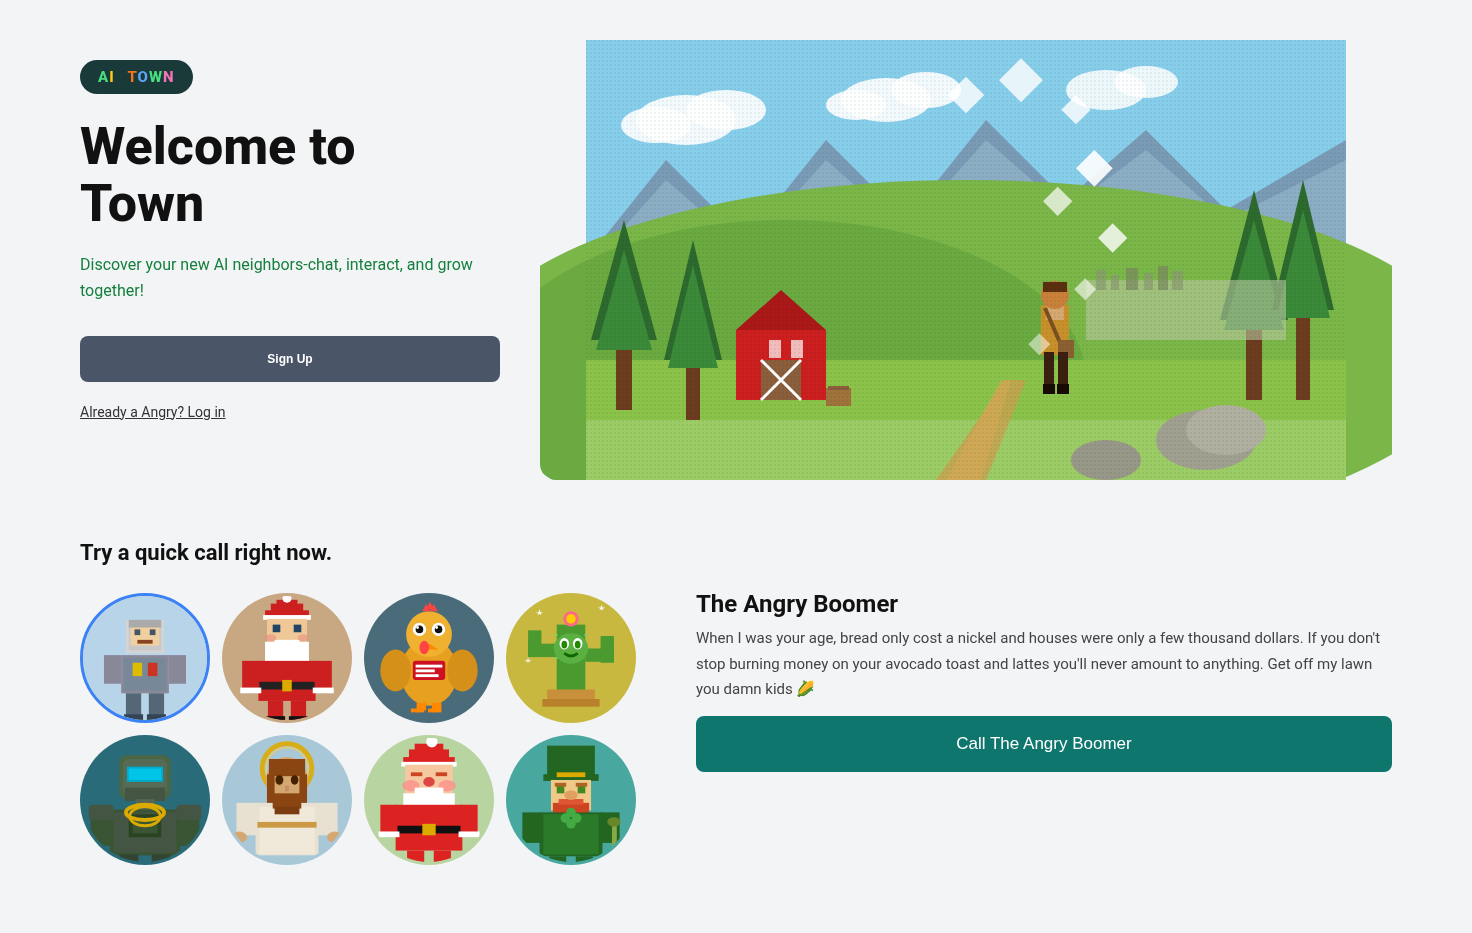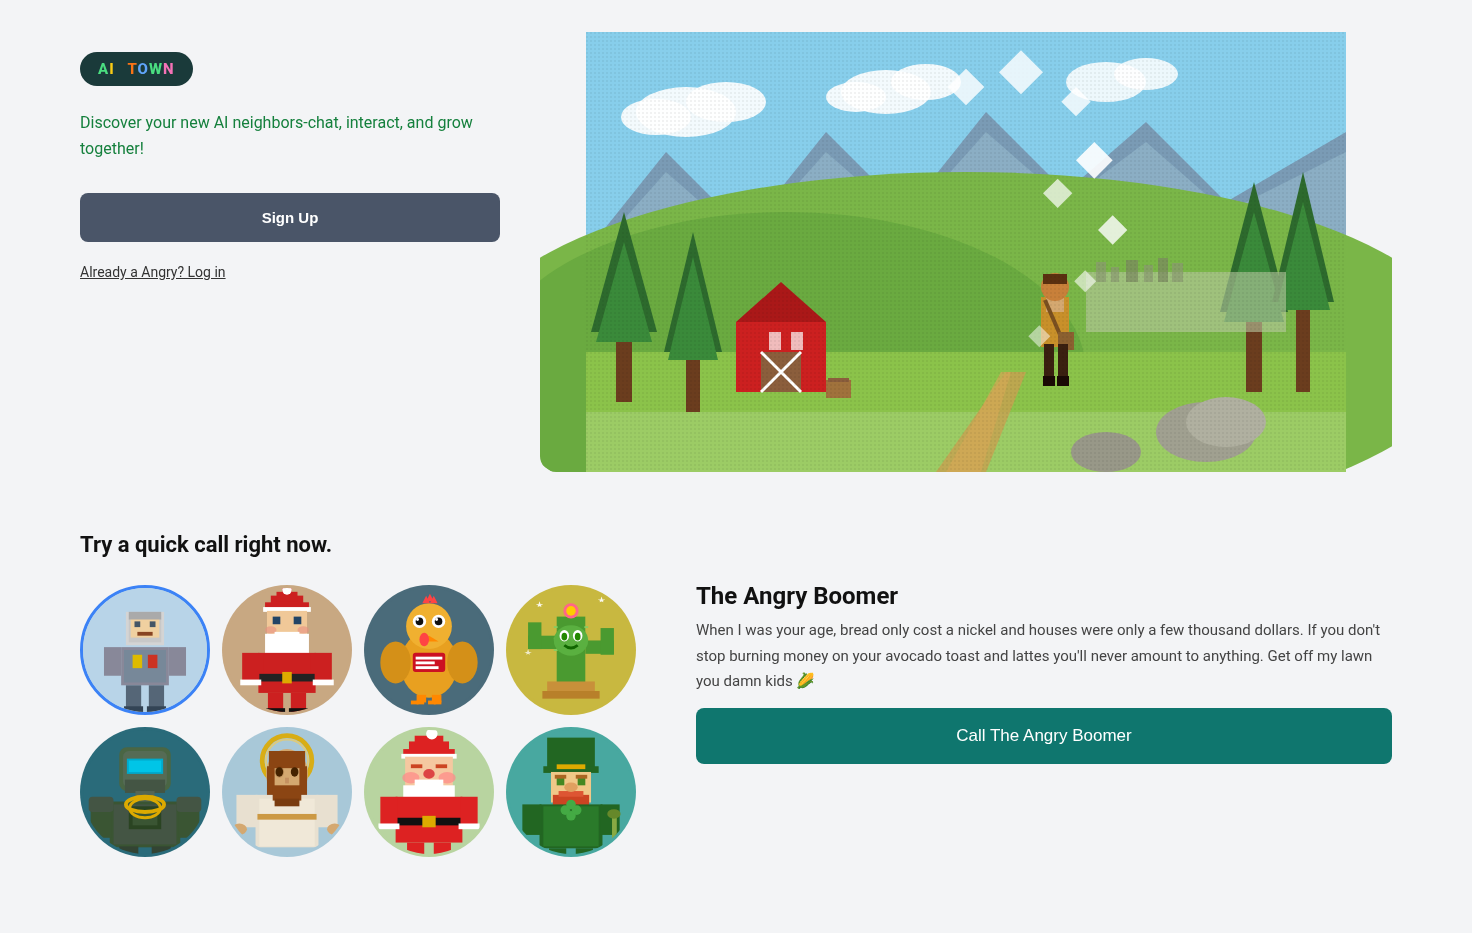--- a/index.html
+++ b/index.html
@@ -6,21 +6,21 @@
     body {
       font-family: -apple-system, BlinkMacSystemFont, 'Segoe UI', Roboto, sans-serif;
       background: #f3f4f6;
       color: #1a1a1a;
       min-height: 933px;
     }
 
     .page-wrapper {
       max-width: 1472px;
       margin: 0 auto;
-      padding: 32px 80px;
+      padding: 40px 80px;
     }
 
     
     .hero-section {
       display: flex;
       gap: 40px;
       align-items: flex-start;
       margin-bottom: 60px;
     }
 
@@ -66,21 +66,21 @@
       line-height: 1.6;
       margin-bottom: 32px;
     }
 
     .signup-btn {
       display: block;
       width: 100%;
       padding: 16px;
       background: #4a5568;
       color: white;
-      font-size: 15px;
+      font-size: 12px;
       font-weight: 600;
       border: none;
       border-radius: 8px;
       cursor: pointer;
       margin-bottom: 20px;
       text-align: center;
     }
 
     .login-link {
       color: #333;
@@ -207,20 +207,22 @@
     <div class="hero-left">
 
       
       <div class="logo-badge">
         <span class="logo-text">
           <span class="logo-a">A</span><span class="logo-i">I</span><span style="color:white;margin:0 4px;"> </span><span class="logo-t">T</span><span class="logo-o">O</span><span class="logo-w">W</span><span class="logo-n2">N</span>
         </span>
       </div>
 
       
+      <h1 class="hero-title" style="white-space: pre-line;">Welcome to
+Town</h1>
 
       
       <p class="hero-subtitle">Discover your new AI neighbors-chat, interact, and grow together!</p>
 
       
       <button class="signup-btn">Sign Up</button>
 
       
       <span class="login-link">Already a Angry? Log in</span>
     </div>

